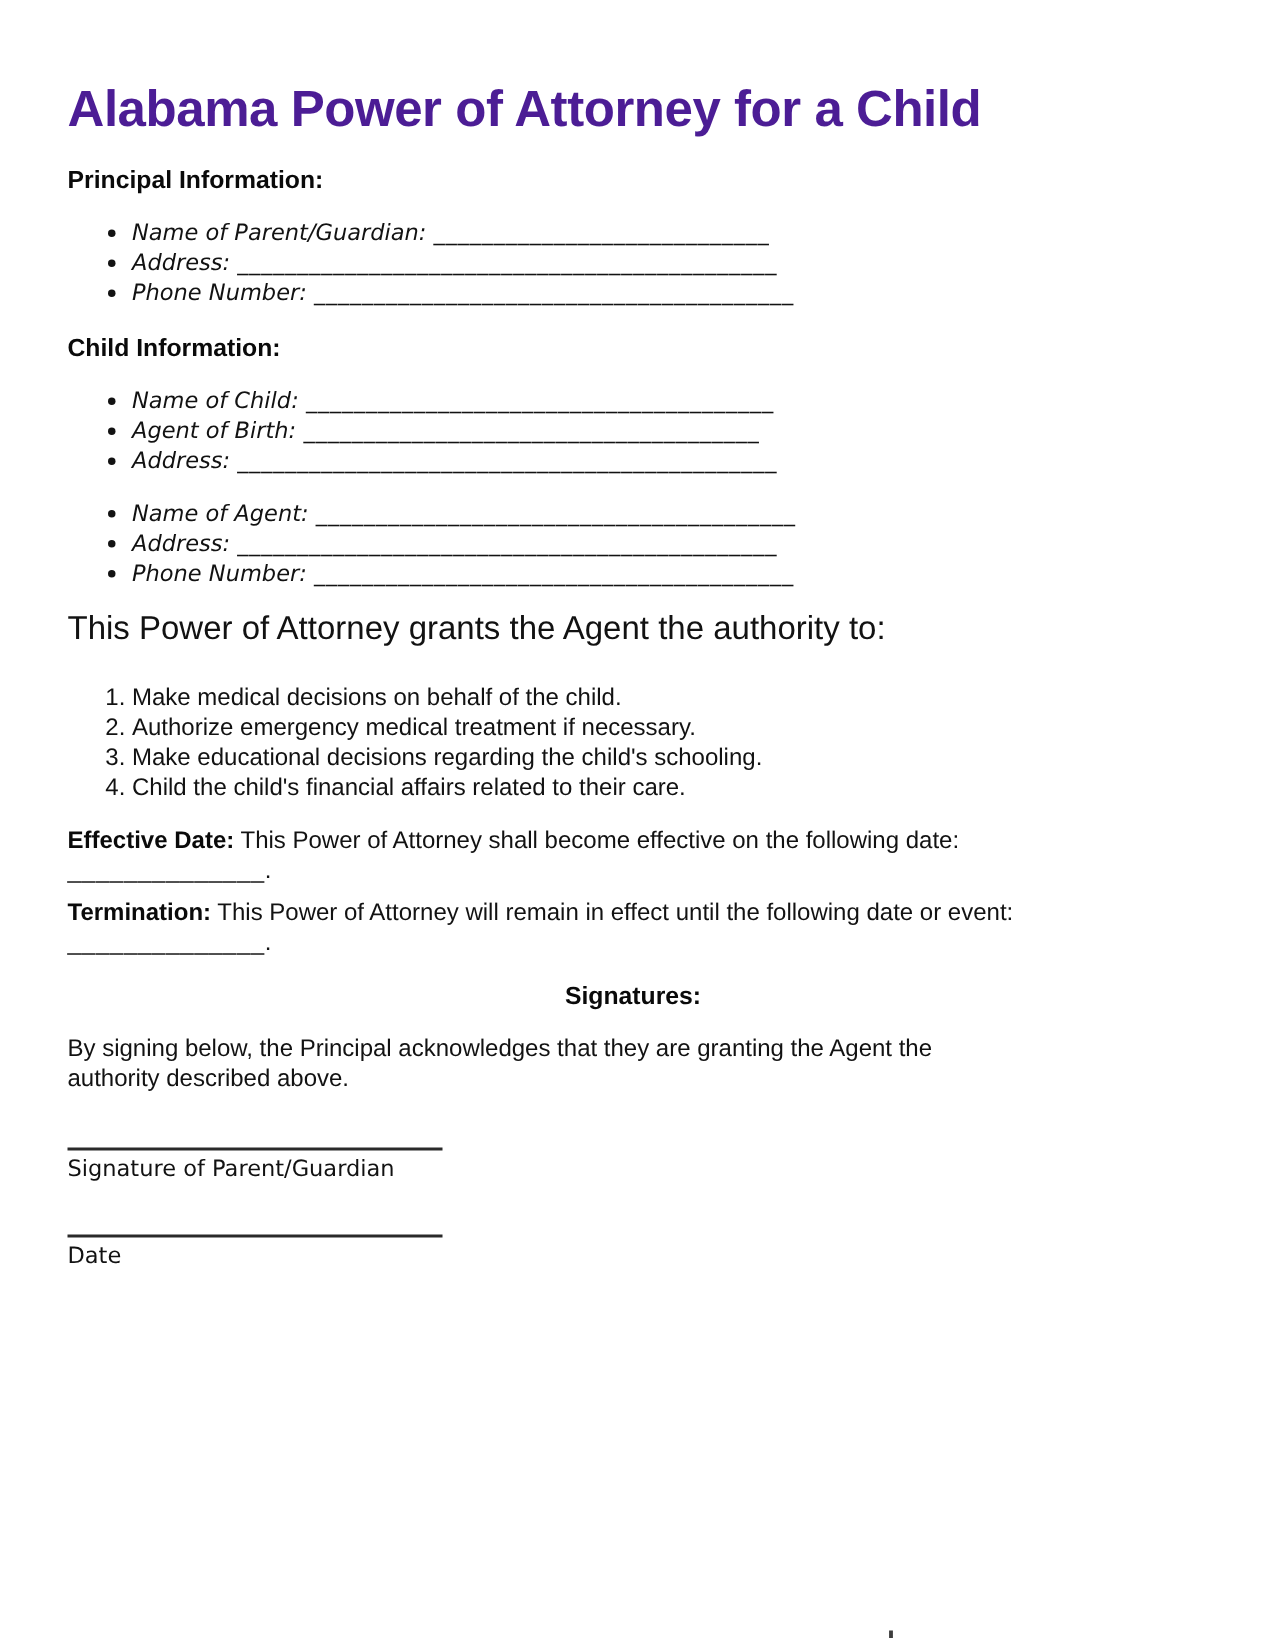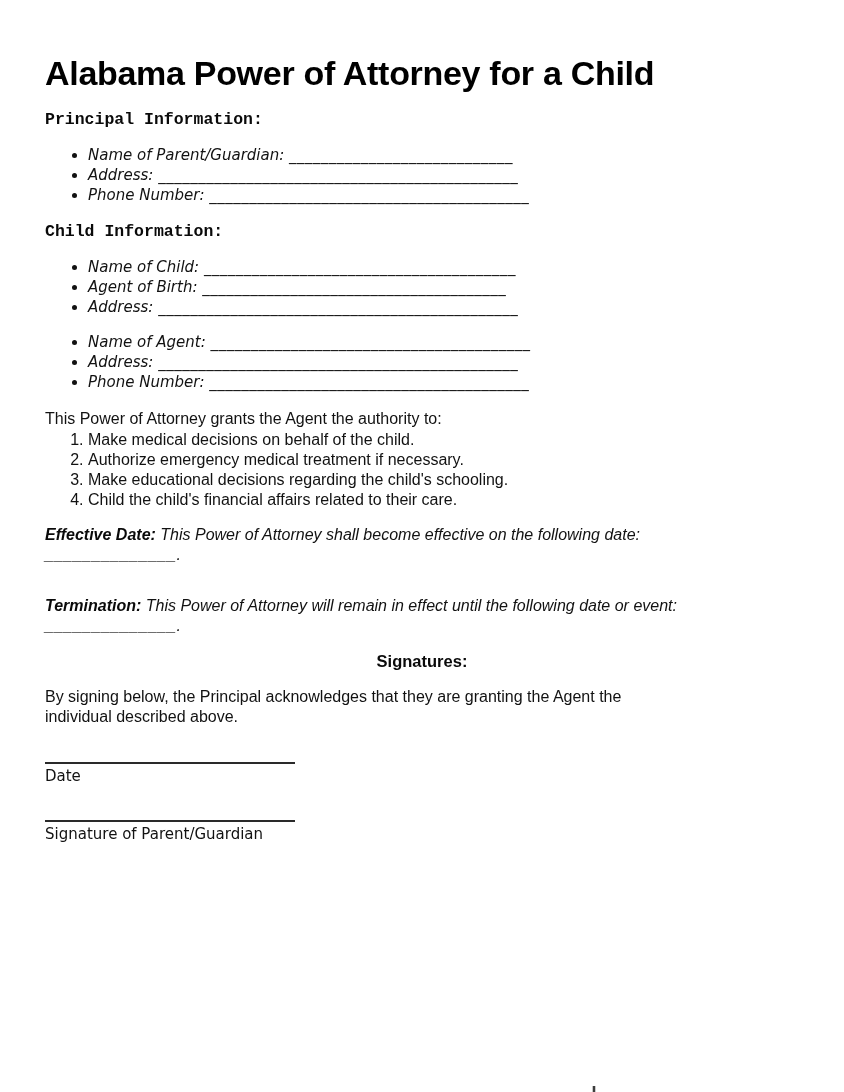--- a/index.html
+++ b/index.html
@@ -17,70 +17,69 @@
     width: 844px;
     height: 1092px;
     padding: 0 45px;
   }
   h1.doc-title {
     margin-top: 54px;
     font-size: 34px;
     line-height: 39px;
     font-weight: 700;
     letter-spacing: -0.3px;
-    color: #000000;
+    color: #4c1d95;
   }
   p.intro {
     margin-top: 25px;
     font-size: 16px;
     line-height: 20px;
   }
   .multiline { white-space: pre-line; }
   h2.section-heading {
     font-size: 16.5px;
     line-height: 20px;
     font-weight: 700;
     color: #0a0a0a;
   }
-  h2.mt17 { margin-top: 17px; font-family: Liberation Mono, monospace; }
+  h2.mt17 { margin-top: 17px; }
   h2.mt16 { margin-top: 16px; }
   h2.mt15 { margin-top: 15px; text-align: center; }
   ul.field-list {
     margin-top: 15px;
     padding-left: 43px;
     list-style: disc;
   }
   ul.field-list li {
     font-family: "DejaVu Sans", sans-serif;
     font-size: 15px;
     line-height: 20px;
     font-style: italic;
   }
   p.grants {
     margin-top: 17px;
-    font-size: 16px;
+    font-size: 22px;
     line-height: 20px;
   }
   ol.authority-list {
-    margin-top: 1px;
+    margin-top: 27px;
     padding-left: 43px;
     list-style: decimal;
   }
   ol.authority-list li {
     font-size: 16px;
     line-height: 20px;
   }
   p.clause {
     font-size: 16px;
     line-height: 20px;
-    font-style: italic;
   }
   p.clause .clause-label { font-weight: 700; color: #0a0a0a; }
   p.clause.effective { margin-top: 15px; }
-  p.clause.termination { margin-top: 31px; }
+  p.clause.termination { margin-top: 8px; }
   .fill-blank { letter-spacing: 0.5px; }
   p.acknowledgement {
     margin-top: 16px;
     font-size: 16px;
     line-height: 20px;
   }
   .sig-block { margin-top: 35px; }
   .sig-block + .sig-block { margin-top: 34px; }
   .sig-line {
     width: 250px;
@@ -140,28 +139,28 @@
     <li>Child the child's financial affairs related to their care.</li>
   </ol>
 
   <p class="clause effective"><span class="clause-label">Effective Date:</span> <span>This Power of Attorney shall become effective on the following date:</span><br><span class="fill-blank">______________.</span></p>
 
   <p class="clause termination"><span class="clause-label">Termination:</span> <span>This Power of Attorney will remain in effect until the following date or event:</span><br><span class="fill-blank">______________.</span></p>
 
   <h2 class="section-heading mt15">Signatures:</h2>
 
   <p class="acknowledgement multiline">By signing below, the Principal acknowledges that they are granting the Agent the
-individual described above.</p>
+authority described above.</p>
+
+  <div class="sig-block">
+    <div class="sig-line"></div>
+    <div class="sig-label">Signature of Parent/Guardian</div>
+  </div>
 
   <div class="sig-block">
     <div class="sig-line"></div>
     <div class="sig-label">Date</div>
-  </div>
-
-  <div class="sig-block">
-    <div class="sig-line"></div>
-    <div class="sig-label">Signature of Parent/Guardian</div>
   </div>
 
 
   <div class="watermark">ed-space.org</div>
 
 </div>
 
 </body></html>

